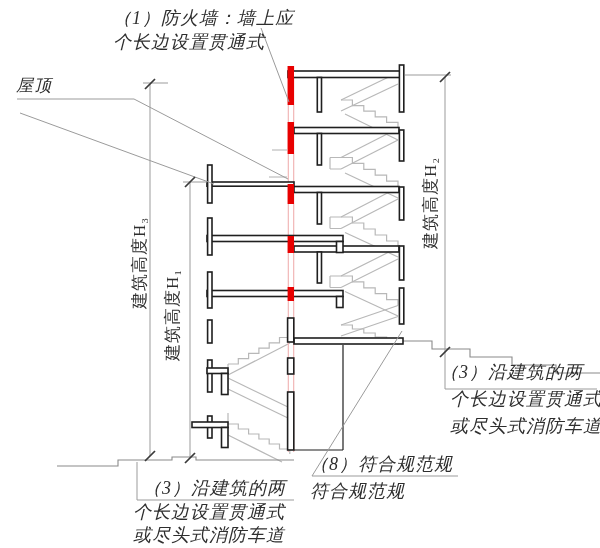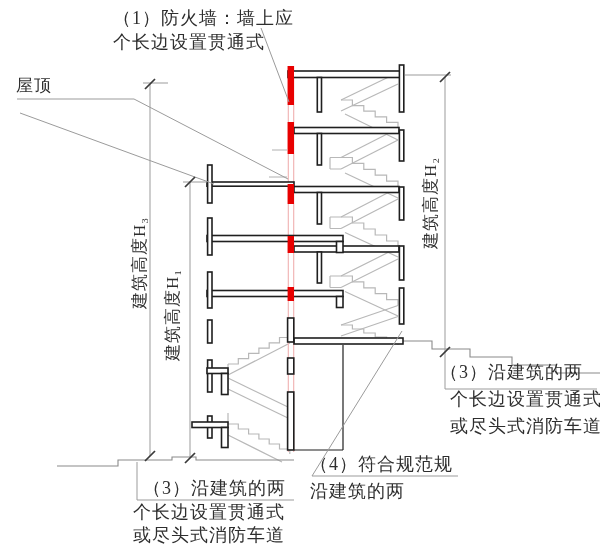--- a/index.html
+++ b/index.html
@@ -2,21 +2,21 @@
 <html><head>
 <meta charset="utf-8">
 <style>
   html,body{margin:0;padding:0;}
   body{
     width:600px;height:548px;position:relative;background:#ffffff;
     font-family:"Liberation Serif","DejaVu Serif",serif;
     color:#2e2e2e;overflow:hidden;
   }
   #art{position:absolute;left:0;top:0;}
-  .note{position:absolute;font-size:18px;letter-spacing:1px;line-height:24px;white-space:nowrap;}
+  .note{position:absolute;font-size:18px;letter-spacing:1px;line-height:24px;white-space:nowrap;font-style:italic;}
   .note div{white-space:nowrap;}
   .vlabel{
     position:absolute;font-size:17px;letter-spacing:1px;white-space:nowrap;
     transform:translate(-50%,-50%) rotate(-90deg);
   }
   .lh27 div{line-height:27px;}
   .lh24 div{line-height:23.5px;}
   .ind{margin-left:10px;}
 </style>
 </head>
@@ -182,22 +182,22 @@
 
 <div class="note" style="left:16px;top:76px;line-height:19px;font-size:17px;text-align:center;">
   <div>屋顶</div>
 </div>
 
 <div class="vlabel" style="left:139px;top:263px;">建筑高度H₃</div>
 <div class="vlabel" style="left:172px;top:315px;">建筑高度H₁</div>
 <div class="vlabel" style="left:430px;top:203px;">建筑高度H₂</div>
 
 <div class="note lh27" style="left:310px;top:451px;">
-  <div>（4）符合规范规</div>
-  <div>沿建筑的两</div>
+  <div>（8）符合规范规</div>
+  <div>符合规范规</div>
 </div>
 
 <div class="note lh27" style="left:440px;top:359px;">
   <div>（3）沿建筑的两</div>
   <div class="ind">个长边设置贯通式</div>
   <div class="ind">或尽头式消防车道</div>
 </div>
 
 <div class="note lh24" style="left:133px;top:477px;">
   <div class="ind">（3）沿建筑的两</div>

